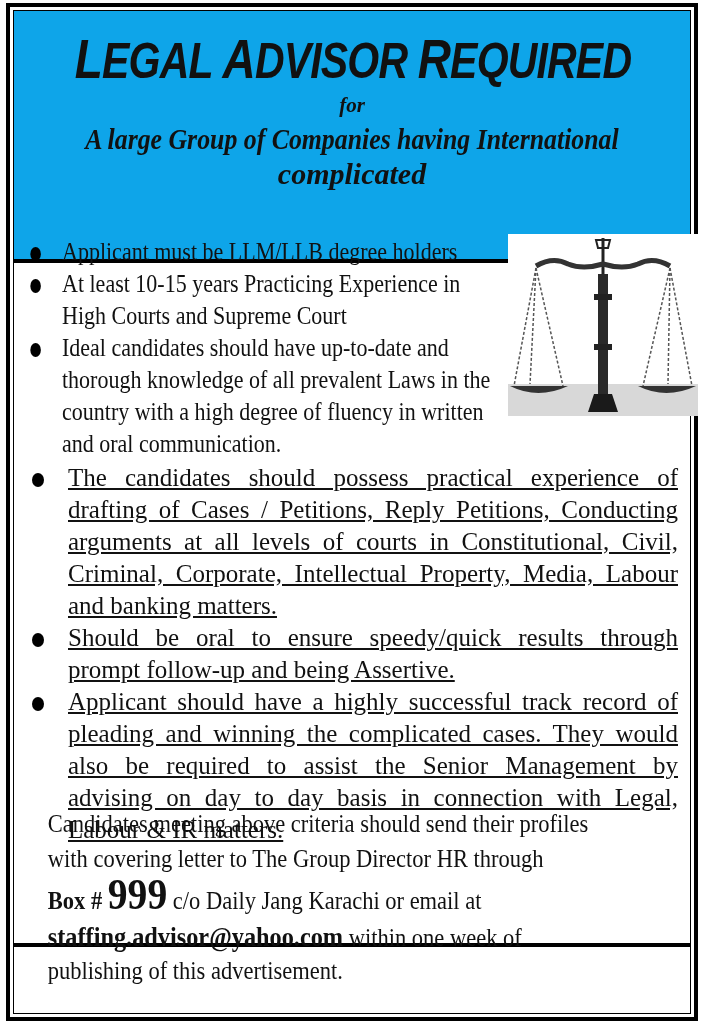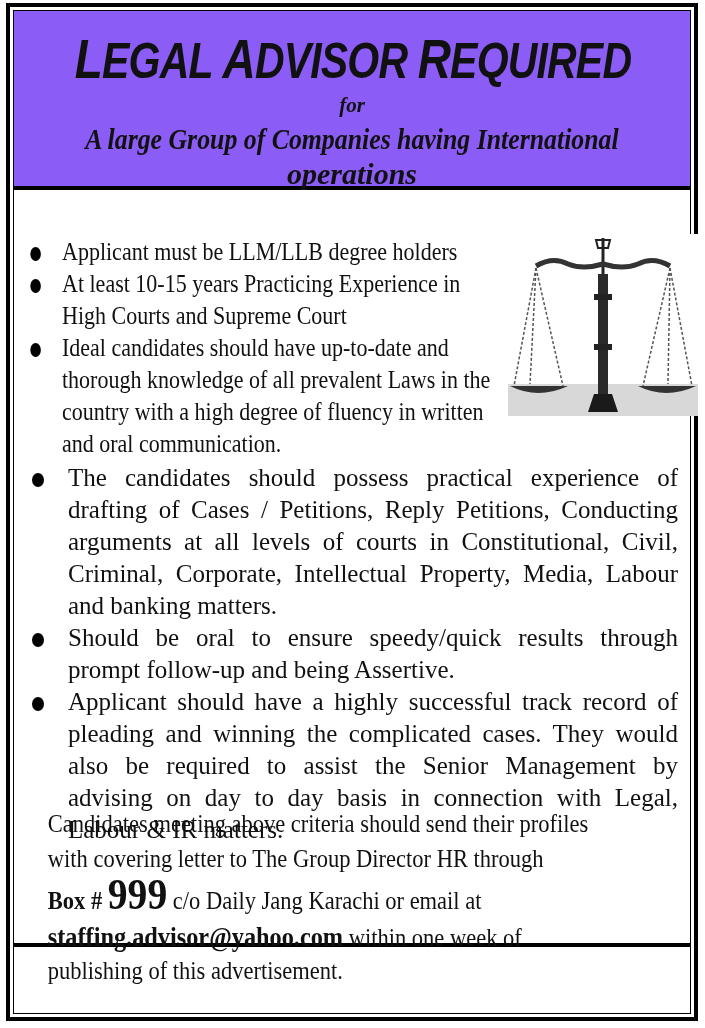--- a/index.html
+++ b/index.html
@@ -1,32 +1,32 @@
 <!DOCTYPE html>
 <html><head>
 <meta charset="utf-8">
 <style>
   html, body { margin:0; padding:0; background:#fff; }
   body { width:705px; height:1028px; position:relative; overflow:hidden; font-family:"Liberation Serif", serif; color:#111; }
   .frame { position:absolute; left:6px; top:3px; width:692px; height:1018px; border:4px solid #000; box-sizing:border-box; }
   .inner { position:absolute; left:3px; top:3px; right:3px; bottom:3px; border:1px solid #000; box-sizing:border-box; }
-  .header { position:absolute; left:0; top:0; right:0; height:179px; background:#8b5cf6; border-bottom:4px solid #000; box-sizing:border-box; text-align:center; }
+  .header { position:absolute; left:0; top:0; right:0; height:252px; background:#0ea5e9; border-bottom:4px solid #000; box-sizing:border-box; text-align:center; }
   .title { font-family:"Liberation Sans", sans-serif; font-weight:bold; font-style:italic; font-size:50px; letter-spacing:-1px; margin-top:22px; line-height:52px; transform:scaleX(0.82); transform-origin:center; white-space:nowrap; }
   .title .big { font-size:56px; }
   .for { font-style:italic; font-weight:bold; font-size:21px; line-height:28px; margin-top:4px; }
   .sub { font-style:italic; font-weight:bold; font-size:30px; line-height:36px; margin-top:2px; transform:scaleX(0.86); transform-origin:center; white-space:nowrap; }
   .sub2 { font-style:italic; font-weight:bold; font-size:30px; line-height:34px; }
   .body { position:absolute; left:0; top:205px; right:0; height:731px; border-bottom:4px solid #000; box-sizing:border-box; }
   ul { list-style:none; margin:0; padding:0; }
   li { position:relative; padding-left:50px; font-size:25px; line-height:32px; transform-origin:left; }
   li .dot { position:absolute; left:14px; top:11px; width:12px; height:14px; border-radius:50%; background:#000; }
   .list1 { position:absolute; left:4px; top:20px; width:500px; }
   .list1 li { transform:scaleX(0.88); width:560px; }
   .list2 { position:absolute; left:4px; top:246px; width:660px; }
-  .list2 li { text-align:justify; text-align-last:left; }
+  .list2 li { text-align:justify; text-align-last:left;text-decoration:underline; }
   .list2 li span.txt { display:block; }
   .scale { position:absolute; left:494px; top:18px; width:190px; height:182px; background:#fff; }
   .footer { position:absolute; left:0; top:778px; right:0; bottom:0; font-size:25px; line-height:33px; }
   .footer p { margin:0; transform:scaleX(0.9); white-space:nowrap; }
   .num { font-size:44px; font-weight:bold; }
   b { font-weight:bold; }
 </style>
 </head>
 <body>
 
@@ -34,21 +34,21 @@
   <div class="inner">
 
     <div class="header">
       <div class="title">
         <span class="big">L</span><span>EGAL</span>
         <span class="big">A</span><span>DVISOR</span>
         <span class="big">R</span><span>EQUIRED</span>
       </div>
       <div class="for">for</div>
       <div class="sub">A large Group of Companies having International</div>
-      <div class="sub2">operations</div>
+      <div class="sub2">complicated</div>
     </div>
 
     <div class="body">
       <ul class="list1">
         <li><span class="dot"></span><span>Applicant  must be LLM/LLB degree holders</span></li>
         <li style="width:500px;"><span class="dot"></span><span>At least 10-15 years Practicing Experience in High Courts and Supreme Court</span></li>
         <li style="width:500px;"><span class="dot"></span><span>Ideal candidates should have up-to-date and thorough   knowledge of all prevalent Laws in the country with a high degree of fluency in written and oral communication.</span></li>
       </ul>
 
       <div class="scale">

